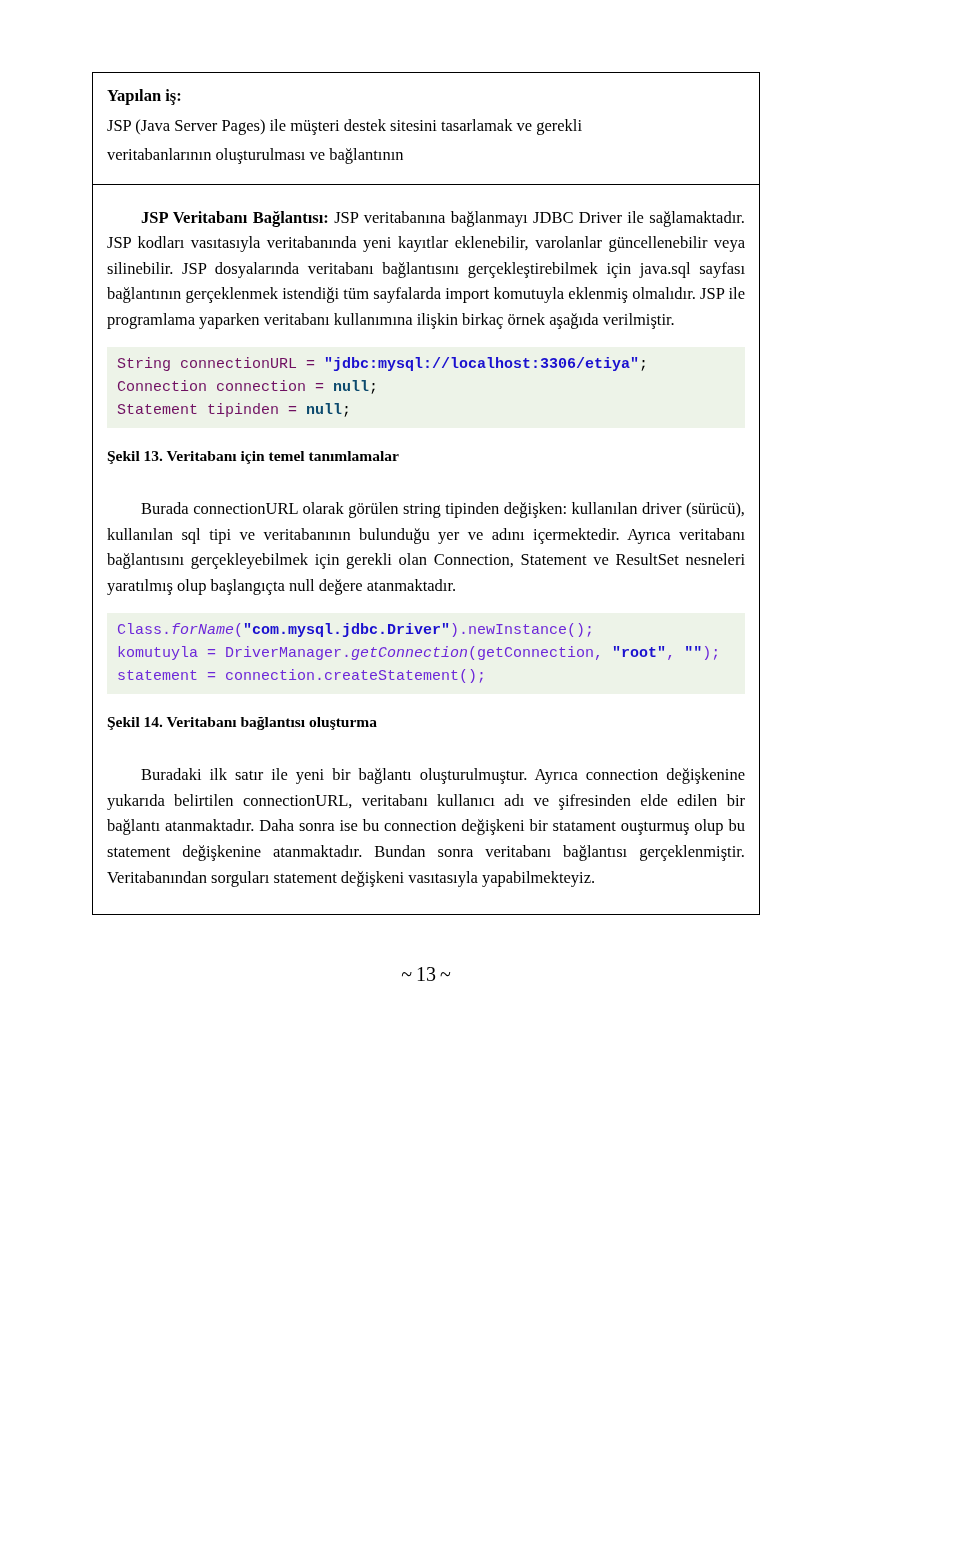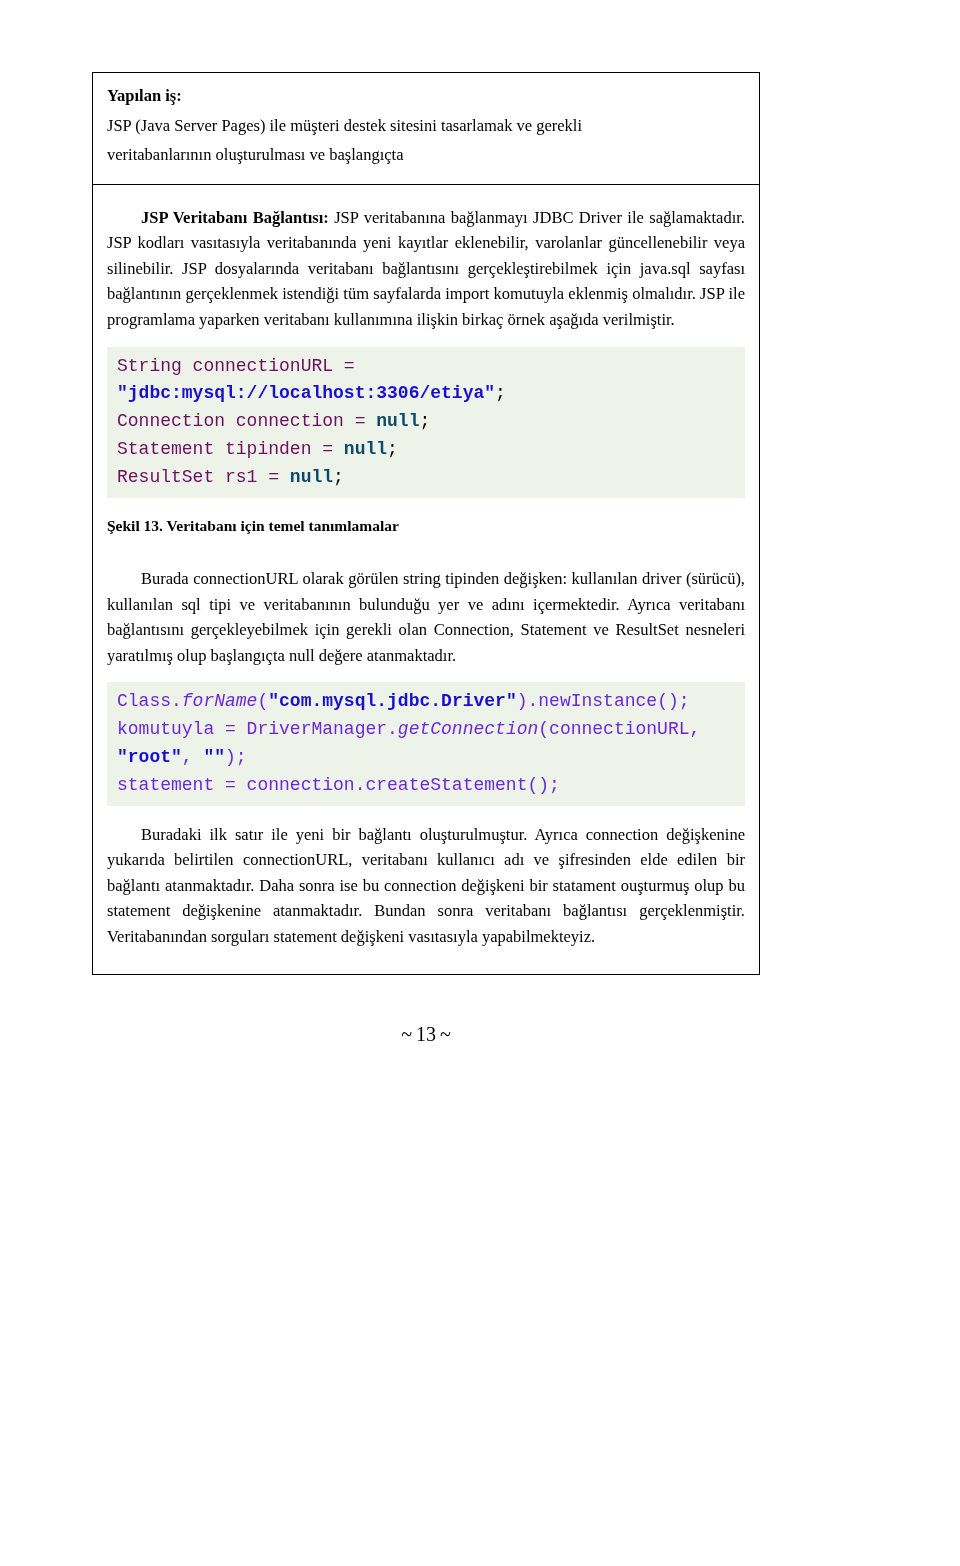--- a/index.html
+++ b/index.html
@@ -36,21 +36,21 @@
     font-size: 16.5px;
     line-height: 1.55;
     margin: 0 0 14px 0;
   }
   .bold { font-weight: bold; }
   .justify { text-align: justify; }
   .indent { text-indent: 34px; }
   .code-block {
     background: #edf3e8;
     font-family: "Courier New", Courier, monospace;
-    font-size: 18px;
+    font-size: 15px;
     line-height: 1.55;
     padding: 6px 10px 6px 10px;
     margin: 10px 0 16px 0;
     white-space: normal;
   }
   .code-block .cline { display: block; }
   .tok-type { color: #6f0f61; }
   .tok-ident { color: #6d28d9; }
   .tok-str { color: #1a10cf; font-weight: bold; }
   .tok-kw  { color: #0c4a6e; font-weight: bold; }
@@ -71,60 +71,58 @@
 </style>
 </head>
 <body>
 
 <div class="page">
   <div class="outer-box">
 
     <div class="inner-box section-top">
       <p class="bold">Yapılan iş:</p>
       <p>JSP (Java Server Pages) ile müşteri destek sitesini tasarlamak ve gerekli</p>
-      <p style="margin-bottom:2px;">veritabanlarının oluşturulması ve başlangıçta</p>
+      <p style="margin-bottom:2px;">veritabanlarının oluşturulması ve bağlantının</p>
     </div>
 
     <div style="padding: 6px 14px 10px 14px;">
 
       <p class="justify" style="text-indent:34px;">
         <span class="bold">JSP Veritabanı Bağlantısı: </span><span>JSP veritabanına bağlanmayı JDBC Driver ile sağlamaktadır. JSP kodları vasıtasıyla veritabanında yeni kayıtlar eklenebilir, varolanlar güncellenebilir veya silinebilir. JSP dosyalarında veritabanı bağlantısını gerçekleştirebilmek için java.sql sayfası bağlantının gerçeklenmek istendiği tüm sayfalarda import komutuyla eklenmiş olmalıdır. JSP ile programlama yaparken veritabanı kullanımına ilişkin birkaç örnek aşağıda verilmiştir.</span>
       </p>
 
       <div class="code-block">
         <span class="cline">
           <span class="tok-type">String connectionURL = </span><span class="tok-str">"jdbc:mysql://localhost:3306/etiya"</span><span class="tok-punc">;</span>
         </span>
         <span class="cline">
           <span class="tok-type">Connection connection = </span><span class="tok-kw">null</span><span class="tok-punc">;</span>
         </span>
         <span class="cline">
           <span class="tok-type">Statement tipinden = </span><span class="tok-kw">null</span><span class="tok-punc">;</span>
         </span>
-        <span class="cline">
-          <span class="tok-type">ResultSet rs1 = </span><span class="tok-kw">null</span><span class="tok-punc">;</span>
-        </span>
       </div>
 
       <p class="caption">Şekil 13. Veritabanı için temel tanımlamalar</p>
 
       <p class="justify indent">Burada connectionURL olarak görülen string tipinden değişken: kullanılan driver (sürücü), kullanılan sql tipi ve veritabanının bulunduğu yer ve adını içermektedir. Ayrıca veritabanı bağlantısını gerçekleyebilmek için gerekli olan Connection, Statement ve ResultSet nesneleri yaratılmış olup başlangıçta null değere atanmaktadır.</p>
 
       <div class="code-block">
         <span class="cline">
           <span class="tok-ident">Class.</span><span class="tok-ident" style="font-style:italic">forName</span><span class="tok-ident">(</span><span class="tok-str">"com.mysql.jdbc.Driver"</span><span class="tok-ident">).newInstance();</span>
         </span>
         <span class="cline">
-          <span class="tok-ident">komutuyla = DriverManager.</span><span class="tok-ident" style="font-style:italic">getConnection</span><span class="tok-ident">(connectionURL, </span><span class="tok-str">"root"</span><span class="tok-ident">, </span><span class="tok-str">""</span><span class="tok-ident">);</span>
+          <span class="tok-ident">komutuyla = DriverManager.</span><span class="tok-ident" style="font-style:italic">getConnection</span><span class="tok-ident">(getConnection, </span><span class="tok-str">"root"</span><span class="tok-ident">, </span><span class="tok-str">""</span><span class="tok-ident">);</span>
         </span>
         <span class="cline">
           <span class="tok-ident">statement = connection.createStatement();</span>
         </span>
       </div>
 
+      <p class="caption">Şekil 14. Veritabanı bağlantısı oluşturma</p>
 
       <p class="justify indent">Buradaki ilk satır ile yeni bir bağlantı oluşturulmuştur. Ayrıca connection değişkenine yukarıda belirtilen connectionURL, veritabanı kullanıcı adı ve şifresinden elde edilen bir bağlantı atanmaktadır. Daha sonra ise bu connection değişkeni bir statament ouşturmuş olup bu statement değişkenine atanmaktadır. Bundan sonra veritabanı bağlantısı gerçeklenmiştir. Veritabanından sorguları statement değişkeni vasıtasıyla yapabilmekteyiz.</p>
 
     </div>
   </div>
 
   <div class="page-number">
     <span class="tilde">~</span><span>13</span><span class="tilde">~</span>
   </div>
 </div>

